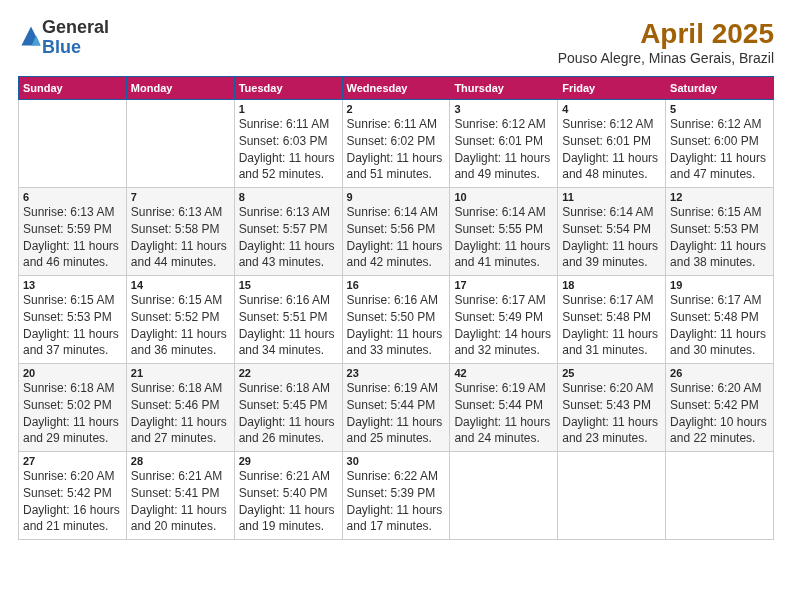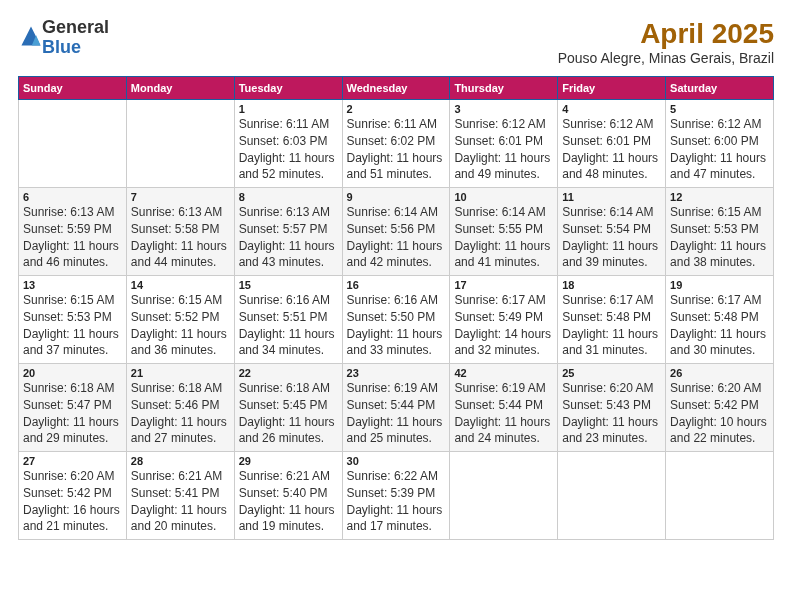--- a/index.html
+++ b/index.html
@@ -287,21 +287,21 @@
             <span>Sunset: 5:48 PM</span><br>
             <span>Daylight: 11 hours and 30 minutes.</span>
           </div>
         </td>
         </tr>
         <tr>
           <td>
           <span class="day-num">20</span>
           <div class="day-info">
             <span>Sunrise: 6:18 AM</span><br>
-            <span>Sunset: 5:47 PM</span><br>
+            <span>Sunset: 5:02 PM</span><br>
             <span>Daylight: 11 hours and 29 minutes.</span>
           </div>
         </td>
           <td>
           <span class="day-num">21</span>
           <div class="day-info">
             <span>Sunrise: 6:18 AM</span><br>
             <span>Sunset: 5:46 PM</span><br>
             <span>Daylight: 11 hours and 27 minutes.</span>
           </div>

